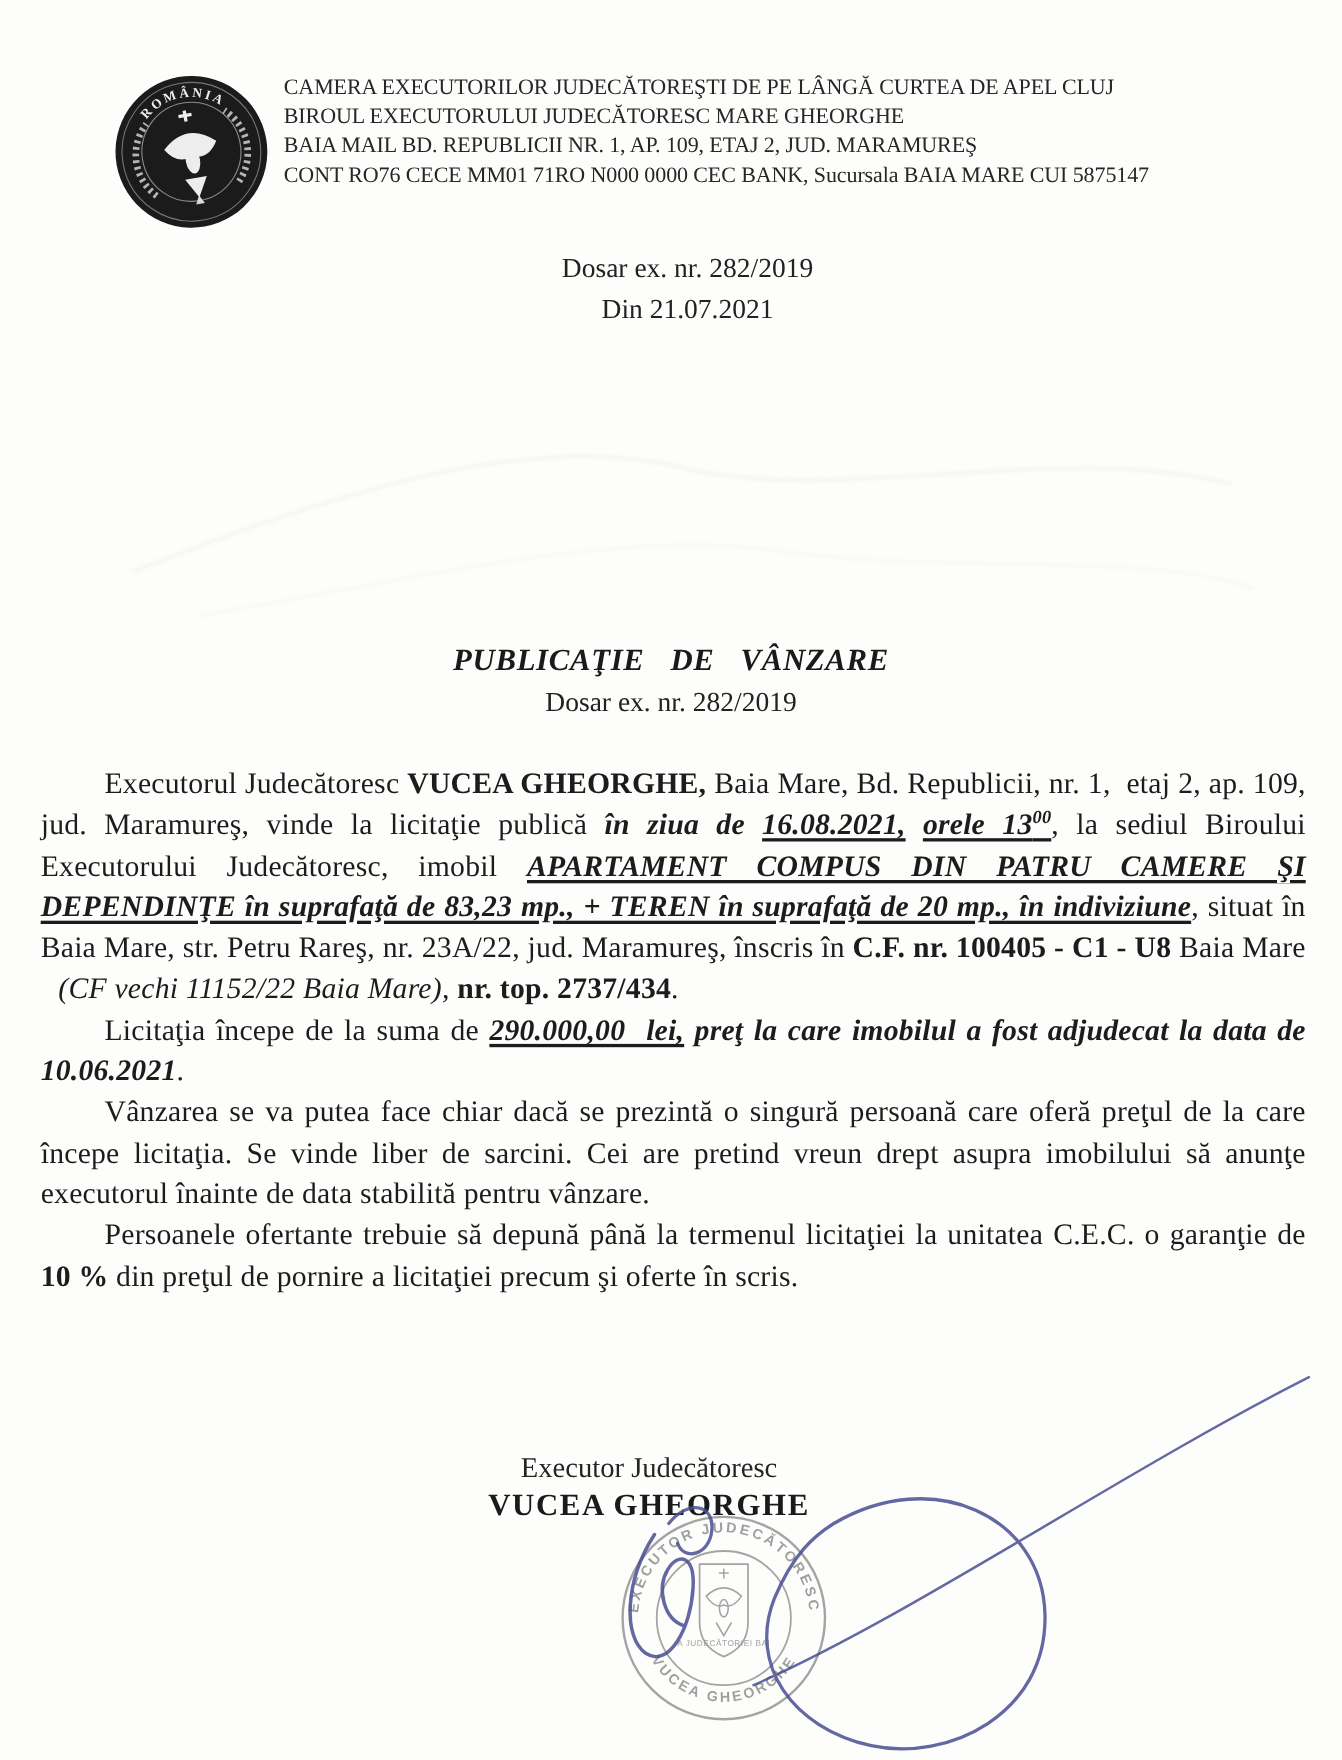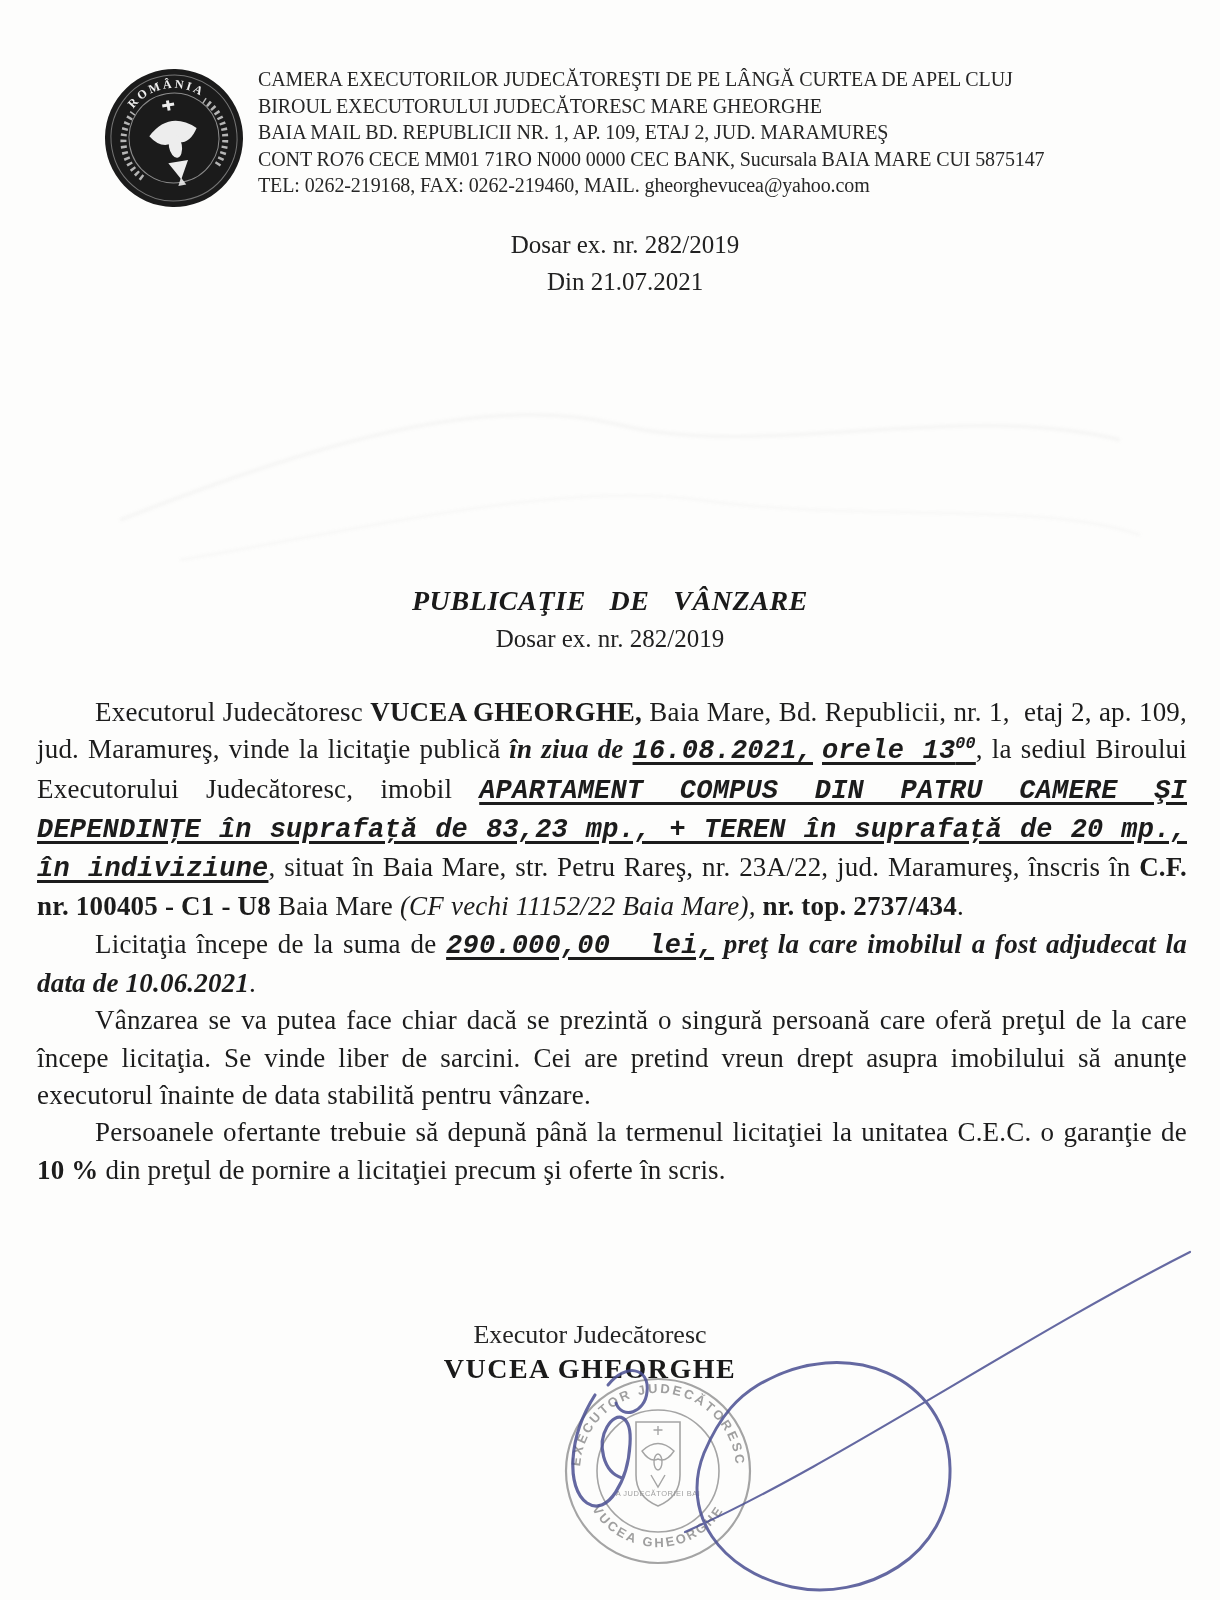--- a/index.html
+++ b/index.html
@@ -32,28 +32,27 @@
   }
   .doc-subtitle{font-size:25px;margin-top:8px;color:#222;}
   
   .body-text{
     position:absolute;left:37px;top:694px;width:1150px;
     font-size:27px;line-height:37.3px;text-align:justify;color:#1c1c1c;
     letter-spacing:0.2px;
   }
   .body-text p{margin:0;text-indent:58px;}
   .b{font-weight:bold;}
-  .i{font-style:italic;}
+  .i{font-style:italic;margin-left:16px;}
   .bi{font-weight:bold;font-style:italic;}
   .biu{
     font-weight:bold;font-style:italic;
     text-decoration:underline;
     text-decoration-thickness:2.5px;
     text-underline-offset:4px;
-    font-family:Liberation Mono, monospace;
   }
   sup{font-size:0.62em;line-height:0;}
   
   .sig-block{position:absolute;left:0;top:1320px;width:1180px;text-align:center;}
   .sig-role{font-size:26px;color:#242424;}
   .sig-name{font-size:28px;font-weight:bold;letter-spacing:1.5px;color:#1a1a1a;margin-top:3px;}
   .stamp-wrap{position:absolute;left:500px;top:1230px;width:720px;height:370px;}
   .artifacts{position:absolute;left:60px;top:330px;width:1120px;height:250px;filter:blur(1.5px);}
 </style>
 </head>
@@ -92,21 +91,20 @@
         </g>
       </g>
     </svg>
   </div>
 
   <div class="letterhead">
     <div>CAMERA EXECUTORILOR JUDECĂTOREŞTI DE PE LÂNGĂ CURTEA DE APEL CLUJ</div>
     <div>BIROUL EXECUTORULUI JUDECĂTORESC MARE GHEORGHE</div>
     <div>BAIA MAIL BD. REPUBLICII NR. 1, AP. 109, ETAJ 2, JUD. MARAMUREŞ</div>
     <div>CONT RO76 CECE MM01 71RO N000 0000 CEC BANK, Sucursala BAIA MARE CUI 5875147</div>
-    <div>TEL: 0262-219168, FAX: 0262-219460, MAIL. gheorghevucea@yahoo.com</div>
   </div>
 
   <div class="case-ref">
     <div>Dosar ex. nr. 282/2019</div>
     <div>Din 21.07.2021</div>
   </div>
 
   <div class="title-block">
     <div class="doc-title">PUBLICAŢIE DE VÂNZARE</div>
     <div class="doc-subtitle">Dosar ex. nr. 282/2019</div>

